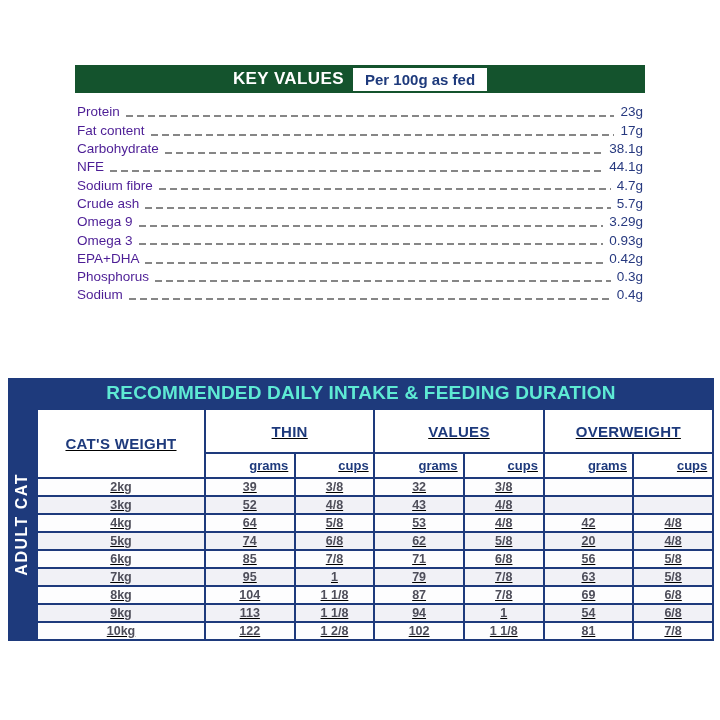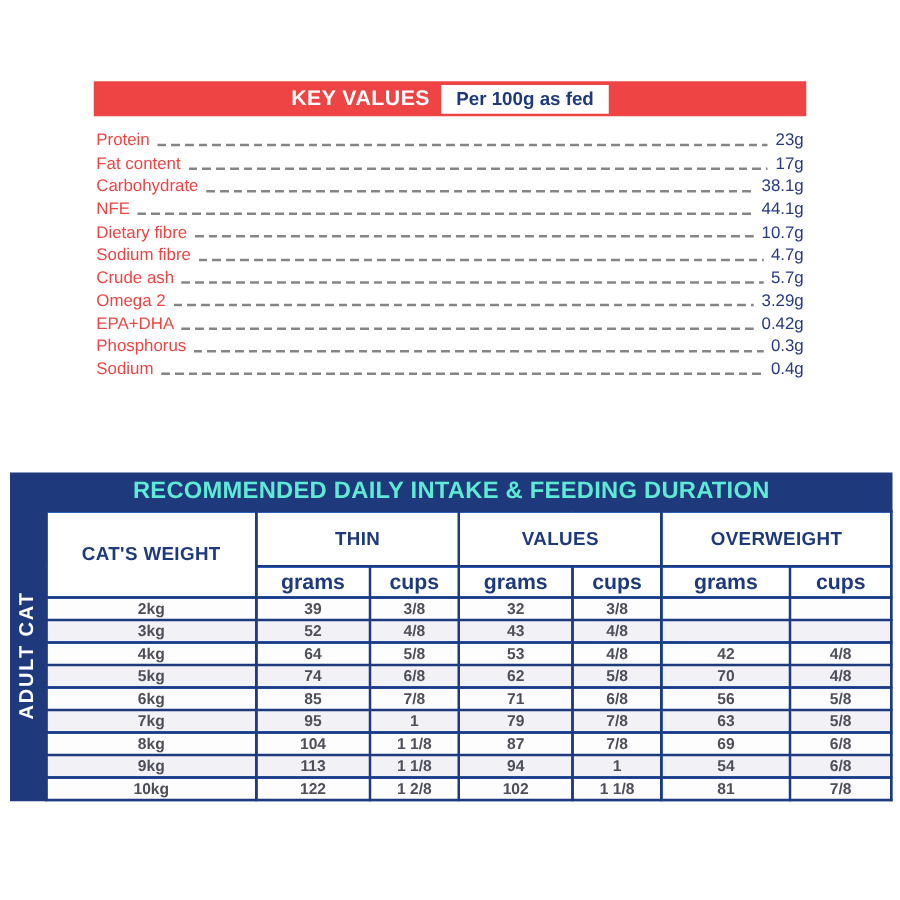--- a/index.html
+++ b/index.html
@@ -2,44 +2,44 @@
 <html><head>
 <meta charset="utf-8">
 <style>
   * { margin:0; padding:0; box-sizing:border-box; }
   html,body { background:#ffffff; }
   body { width:720px; height:720px; position:relative; font-family:"Liberation Sans", sans-serif; }
   .page { position:absolute; inset:0; background:#fff; }
 
   
   .kv { position:absolute; left:75px; top:65px; width:570px; }
-  .kv-bar { height:28px; background:#ef4444; display:flex; align-items:center; justify-content:center; gap:9px; }
+  .kv-bar { height:28px; background:#14532d; display:flex; align-items:center; justify-content:center; gap:9px; }
   .kv-title { color:#ffffff; font-weight:bold; font-size:17px; letter-spacing:.4px; }
   .kv-badge { background:#ffffff; color:#1e3a7c; font-weight:bold; font-size:15px; padding:1px 12px; line-height:21px;text-align:center; }
   .kv-list { margin-top:9px; }
   .kv-row { display:flex; align-items:flex-end; height:18.3px; font-size:13.5px; padding:0 2px; }
-  .kv-label { white-space:nowrap; color:#ef4444; padding-right:6px; line-height:1.1;margin-top:48px; }
+  .kv-label { white-space:nowrap; color:#4c1d95; padding-right:6px; line-height:1.1;margin-top:48px; }
   .kv-leader { flex:1; height:2px; margin-bottom:3px;
     background-image:repeating-linear-gradient(90deg,#868686 0,#868686 7px,transparent 7px,transparent 11px); }
   .kv-value { white-space:nowrap; color:#27397f; padding-left:6px; line-height:1.1; }
 
   
   .ft { position:absolute; left:8px; top:378px; width:706px; }
   .ft-title { background:#1e3a7c; color:#5eead4; height:30px; line-height:30px; text-align:center;
     font-weight:bold; font-size:19px; letter-spacing:.2px; }
   .ft-body { display:flex; }
   .ft-side { width:28px; background:#1e3a7c; position:relative; display:flex; align-items:center; justify-content:center; }
   .ft-side-text { writing-mode:vertical-rl; transform:rotate(180deg); color:#ffffff; font-weight:bold;
     font-size:16px; letter-spacing:1.5px; white-space:nowrap; }
-  table.ft-table { flex:1; border-collapse:collapse; table-layout:fixed; background:#3b82f6; }
+  table.ft-table { flex:1; border-collapse:collapse; table-layout:fixed; background:#bef264;text-decoration:underline; }
   .ft-table th, .ft-table td { border:2px solid #1e3a7c; text-align:center; vertical-align:middle; overflow:hidden; }
   .ft-table col.c-weight { width:168px; }
   .ft-table thead tr.ft-main th { height:44px; font-size:15px; font-weight:bold; color:#1e3a7c; background:#ffffff; letter-spacing:.3px; }
   .ft-table thead th.ft-weight-h { background:#c9c9dd; font-size:14px; }
-  .ft-table thead tr.ft-sub th { height:25px; font-size:17px; font-weight:bold; color:#1e3a7c; background:#ffffff; }
+  .ft-table thead tr.ft-sub th { height:25px; font-size:13px; font-weight:bold; color:#1e3a7c; background:#ffffff;padding-left:38px; }
   .ft-table tbody td { height:18px; font-size:12.5px; color:#4e4e5a; font-weight:bold; }
   .ft-table tbody tr:nth-child(even) td { background:#f1f1f6; }
   .ft-table tbody tr:nth-child(odd) td { background:#fdfdfe; }
 </style>
 </head>
 <body>
 
 <div class="page">
 
   <section class="kv">
@@ -66,44 +66,44 @@
           <span class="kv-leader"></span>
           <span class="kv-value">38.1g</span>
         </div>
 
         <div class="kv-row">
           <span class="kv-label">NFE</span>
           <span class="kv-leader"></span>
           <span class="kv-value">44.1g</span>
         </div>
 
-        <div class="kv-row">
-          <span class="kv-label">Dietary fibre</span>
-          <span class="kv-leader"></span>
-          <span class="kv-value">10.7g</span>
-        </div>
 
         <div class="kv-row">
           <span class="kv-label">Sodium fibre</span>
           <span class="kv-leader"></span>
           <span class="kv-value">4.7g</span>
         </div>
 
         <div class="kv-row">
           <span class="kv-label">Crude ash</span>
           <span class="kv-leader"></span>
           <span class="kv-value">5.7g</span>
         </div>
 
         <div class="kv-row">
-          <span class="kv-label">Omega 2</span>
+          <span class="kv-label">Omega 9</span>
           <span class="kv-leader"></span>
           <span class="kv-value">3.29g</span>
         </div>
 
+        <div class="kv-row">
+          <span class="kv-label">Omega 3</span>
+          <span class="kv-leader"></span>
+          <span class="kv-value">0.93g</span>
+        </div>
 
         <div class="kv-row">
           <span class="kv-label">EPA+DHA</span>
           <span class="kv-leader"></span>
           <span class="kv-value">0.42g</span>
         </div>
 
 
         <div class="kv-row">
           <span class="kv-label">Phosphorus</span>
@@ -184,21 +184,21 @@
               <td>42</td>
               <td>4/8</td>
             </tr>
 
             <tr>
               <td>5kg</td>
               <td>74</td>
               <td>6/8</td>
               <td>62</td>
               <td>5/8</td>
-              <td>70</td>
+              <td>20</td>
               <td>4/8</td>
             </tr>
 
             <tr>
               <td>6kg</td>
               <td>85</td>
               <td>7/8</td>
               <td>71</td>
               <td>6/8</td>
               <td>56</td>

